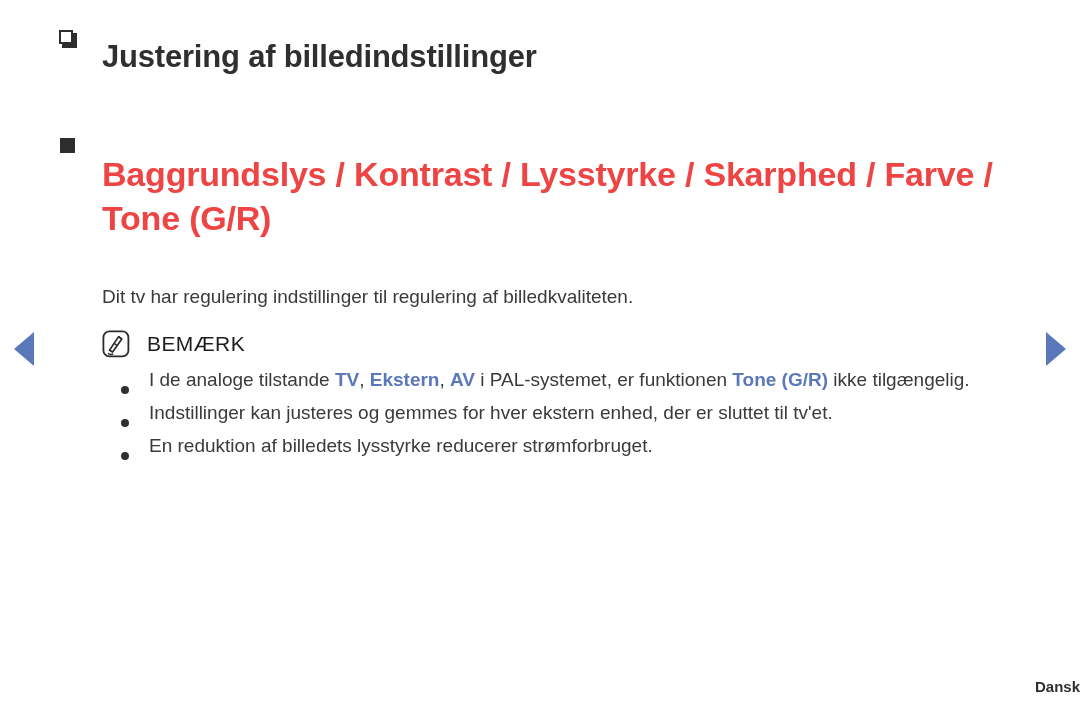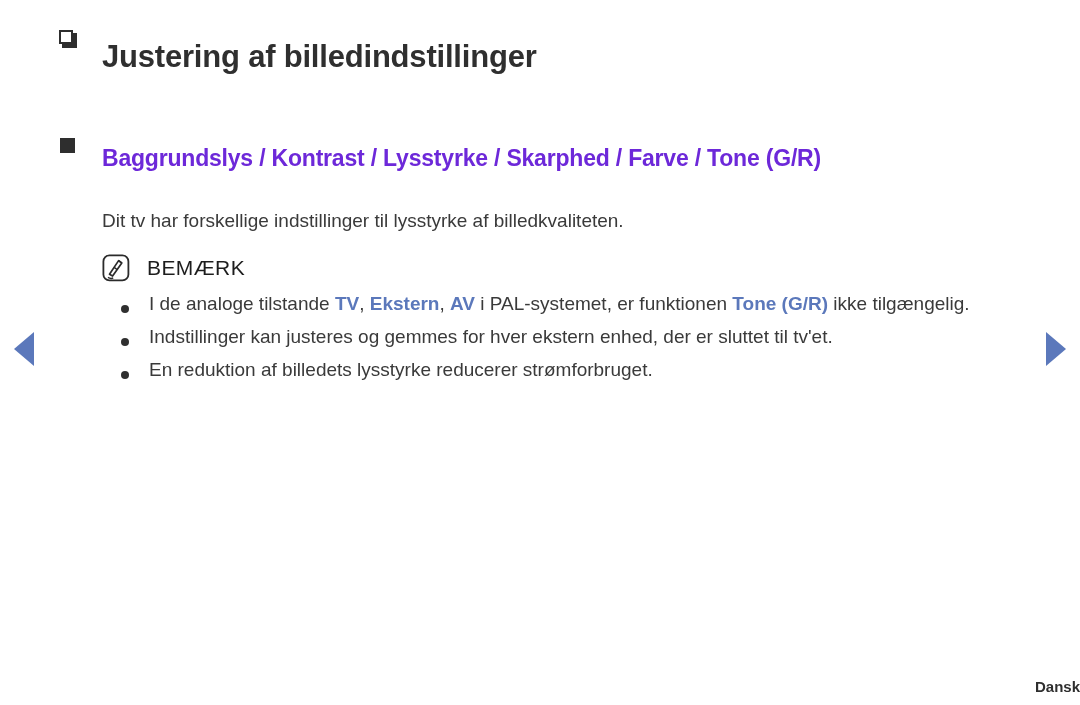--- a/index.html
+++ b/index.html
@@ -106,23 +106,23 @@
   .sub-bullet {
     flex: 0 0 auto;
     width: 15px;
     height: 15px;
     background: #2e2e2e;
     margin-top: 13px;
     margin-left: 4px;
     margin-right: 27px;
   }
   .sub-text {
-    font-size: 23px;
-    font-weight: bold;
-    color: #6d28d9;
+    font-size: 34px;
+    font-weight: bold;
+    color: #ef4444;
     line-height: 1.28;
     max-width: 905px;
     letter-spacing: -0.2px;
   }
 
   
   .body-block {
     margin-left: 46px;
   }
   .lead {
@@ -152,21 +152,21 @@
   }
 
   
   .note-list {
     list-style: none;
     margin: 8px 0 0 0;
     padding: 0;
   }
   .note-list li {
     display: flex;
-    align-items: center;
+    align-items: flex-end;
     font-size: 19px;
     line-height: 1.47;
     color: #3a3a3a;
     margin-top: 5px;
   }
   .note-list li .dot {
     flex: 0 0 auto;
     width: 8px;
     height: 8px;
     border-radius: 50%;
@@ -218,21 +218,21 @@
       <h1 class="title-text">Justering af billedindstillinger</h1>
     </div>
 
     <div class="sub-row">
       <span class="sub-bullet"></span>
       <h2 class="sub-text">Baggrundslys / Kontrast / Lysstyrke / Skarphed / Farve / Tone (G/R)</h2>
     </div>
 
     <div class="body-block">
 
-      <p class="lead">Dit tv har forskellige indstillinger til lysstyrke af billedkvaliteten.</p>
+      <p class="lead">Dit tv har regulering indstillinger til regulering af billedkvaliteten.</p>
 
       <div class="note-head">
         <span class="note-icon">
           <svg width="30" height="28" viewBox="0 0 30 28" xmlns="http://www.w3.org/2000/svg">
             <rect x="1.4" y="1.4" width="25" height="25" rx="6" ry="6" fill="#ffffff" stroke="#2b2b2b" stroke-width="1.8"></rect>
             <path d="M7.5 20.2 L16.6 6.6 L19.8 9.0 L10.6 22.0 Z" fill="#ffffff" stroke="#2b2b2b" stroke-width="1.7" stroke-linejoin="round"></path>
             <path d="M16.6 6.6 L19.8 9.0" stroke="#2b2b2b" stroke-width="1.5"></path>
             <path d="M12.2 13.4 L15.3 15.7" stroke="#2b2b2b" stroke-width="1.4"></path>
             <path d="M7.5 20.2 L9.2 21.5 L10.6 22.0 Z" fill="#2b2b2b"></path>
             <path d="M6.0 23.4 q2.4 1.6 5.2 0.6" stroke="#2b2b2b" stroke-width="1.5" fill="none"></path>

